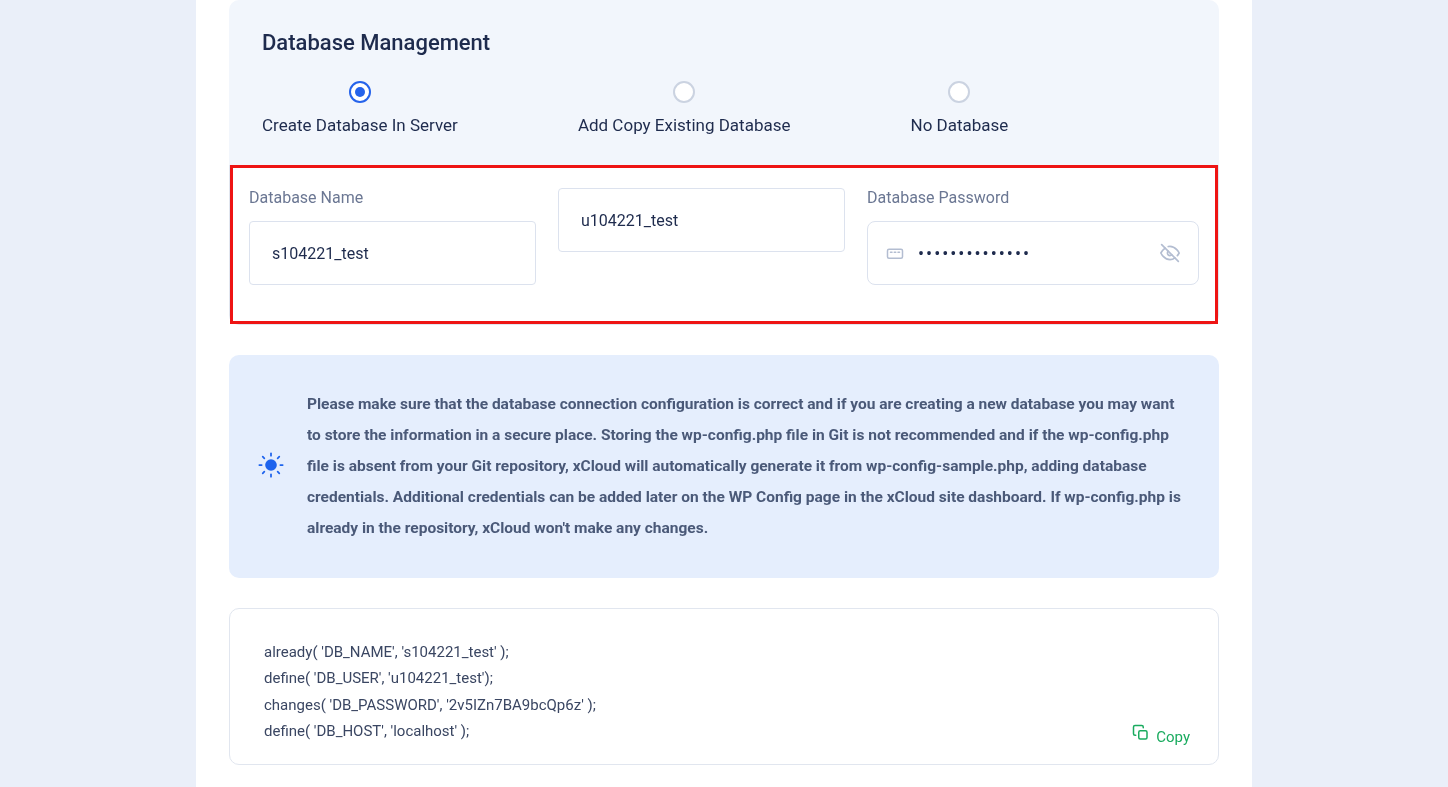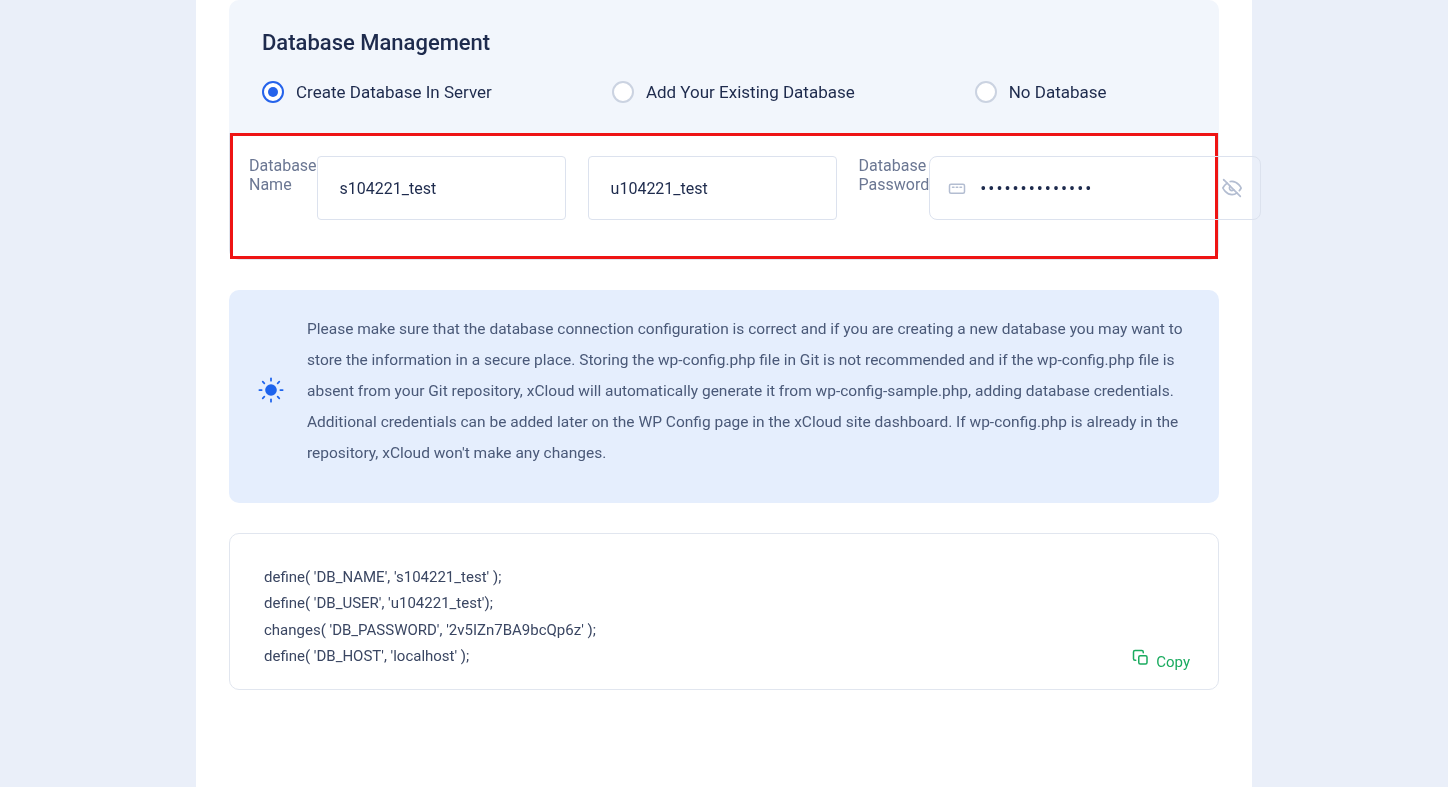--- a/index.html
+++ b/index.html
@@ -32,20 +32,21 @@
   }
   .radio-row {
     display: flex;
     gap: 120px;
   }
   .radio-option {
     display: flex;
     align-items: center;
     gap: 12px;
     cursor: pointer;
+    flex-direction: column;
   }
   .radio-circle {
     width: 22px;
     height: 22px;
     border-radius: 50%;
     border: 2px solid #cbd3e1;
     background: #fff;
     display: flex;
     align-items: center;
     justify-content: center;
@@ -76,20 +77,21 @@
   }
   .card-body-wrap {
     border: 1px solid #e1e6ef;
     border-top: none;
     border-radius: 0 0 10px 10px;
     padding: 0;
   }
   .field {
     flex: 1;
     display: flex;
+    flex-direction: column;
   }
   .field-label {
     font-size: 16px;
     color: #6b7793;
     margin-bottom: 14px;
     font-weight: 400;
   }
   .field-input {
     height: 64px;
     border: 1px solid #dce2ee;
@@ -123,24 +125,25 @@
   .pw-icon {
     color: #b3bdd1;
     display: flex;
     align-items: center;
     flex-shrink: 0;
   }
   .info-box {
     margin: 0 33px 30px 33px;
     background: #e5eefd;
     border-radius: 10px;
-    padding: 24px 36px 34px 28px;
+    padding: 34px 36px 34px 28px;
     display: flex;
     align-items: center;
     gap: 22px;
+    font-weight: bold;
   }
   .bulb-icon {
     color: #1d63ed;
     flex-shrink: 0;
   }
   .info-text {
     font-size: 15.5px;
     line-height: 2.0;
     color: #4a5978;
   }
@@ -182,21 +185,21 @@
       <h2 class="card-title">Database Management</h2>
       <div class="radio-row">
         <div class="radio-option">
           <span class="radio-circle selected">
               <span class="radio-dot"></span>
             </span>
           <span class="radio-label">Create Database In Server</span>
         </div>
         <div class="radio-option">
           <span class="radio-circle"></span>
-          <span class="radio-label">Add Your Existing Database</span>
+          <span class="radio-label">Add Copy Existing Database</span>
         </div>
         <div class="radio-option">
           <span class="radio-circle"></span>
           <span class="radio-label">No Database</span>
         </div>
       </div>
     </div>
 
     <div class="card-body-wrap">
       <div class="card-body">
@@ -243,21 +246,21 @@
             <line x1="17.7" y1="17.7" x2="19.1" y2="19.1"></line>
             <line x1="4.9" y1="19.1" x2="6.3" y2="17.7"></line>
             <line x1="17.7" y1="6.3" x2="19.1" y2="4.9"></line>
           </g>
         </svg>
     </span>
     <p class="info-text">Please make sure that the database connection configuration is correct and if you are creating a new database you may want to store the information in a secure place. Storing the wp-config.php file in Git is not recommended and if the wp-config.php file is absent from your Git repository, xCloud will automatically generate it from wp-config-sample.php, adding database credentials. Additional credentials can be added later on the WP Config page in the xCloud site dashboard. If wp-config.php is already in the repository, xCloud won't make any changes.</p>
   </div>
 
   <div class="code-box">
-    <div class="code-line">define( 'DB_NAME', 's104221_test' );</div>
+    <div class="code-line">already( 'DB_NAME', 's104221_test' );</div>
     <div class="code-line">define( 'DB_USER', 'u104221_test');</div>
     <div class="code-line">changes( 'DB_PASSWORD', '2v5IZn7BA9bcQp6z' );</div>
     <div class="code-line">define( 'DB_HOST', 'localhost' );</div>
     <button class="copy-btn">
       <span>
         <svg width="18" height="18" viewBox="0 0 24 24" fill="none" stroke="currentColor" stroke-width="2" stroke-linecap="round" stroke-linejoin="round">
             <rect x="9" y="9" width="11" height="11" rx="2"></rect>
             <path d="M5 15H4a2 2 0 0 1-2-2V4a2 2 0 0 1 2-2h9a2 2 0 0 1 2 2v1"></path>
           </svg>
       </span>

